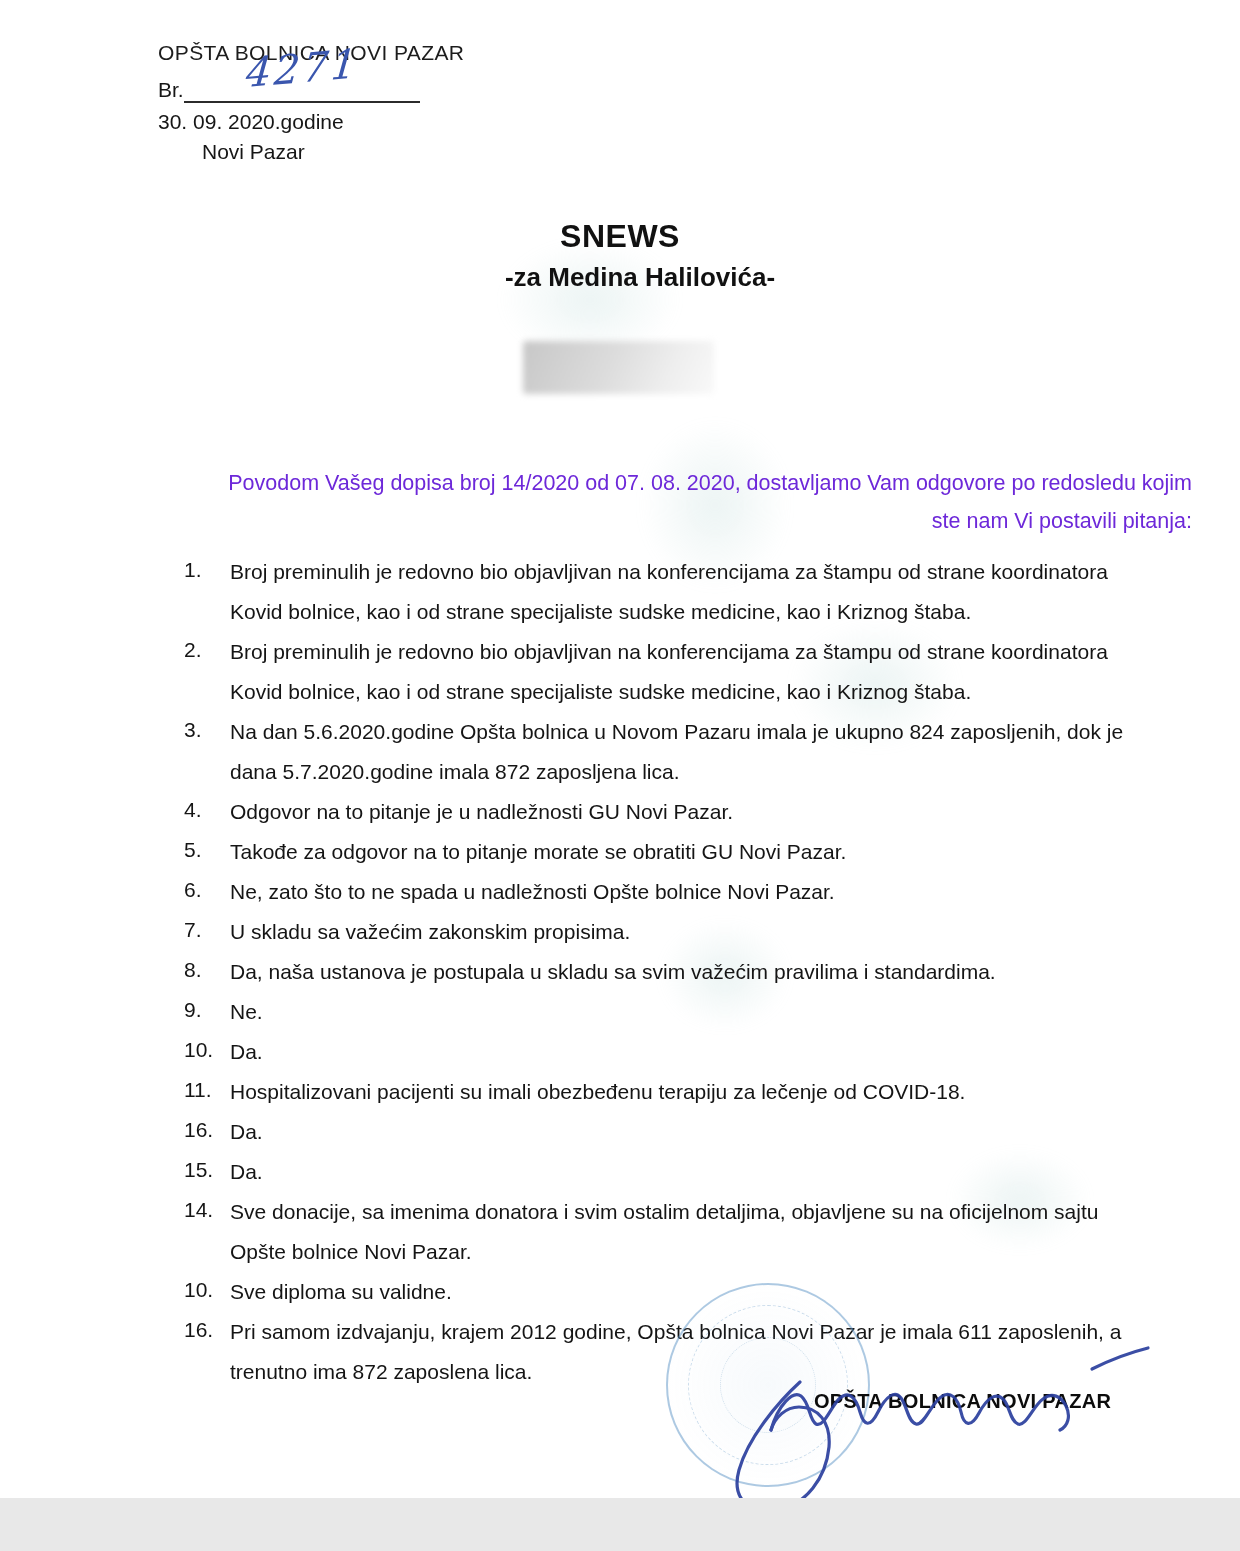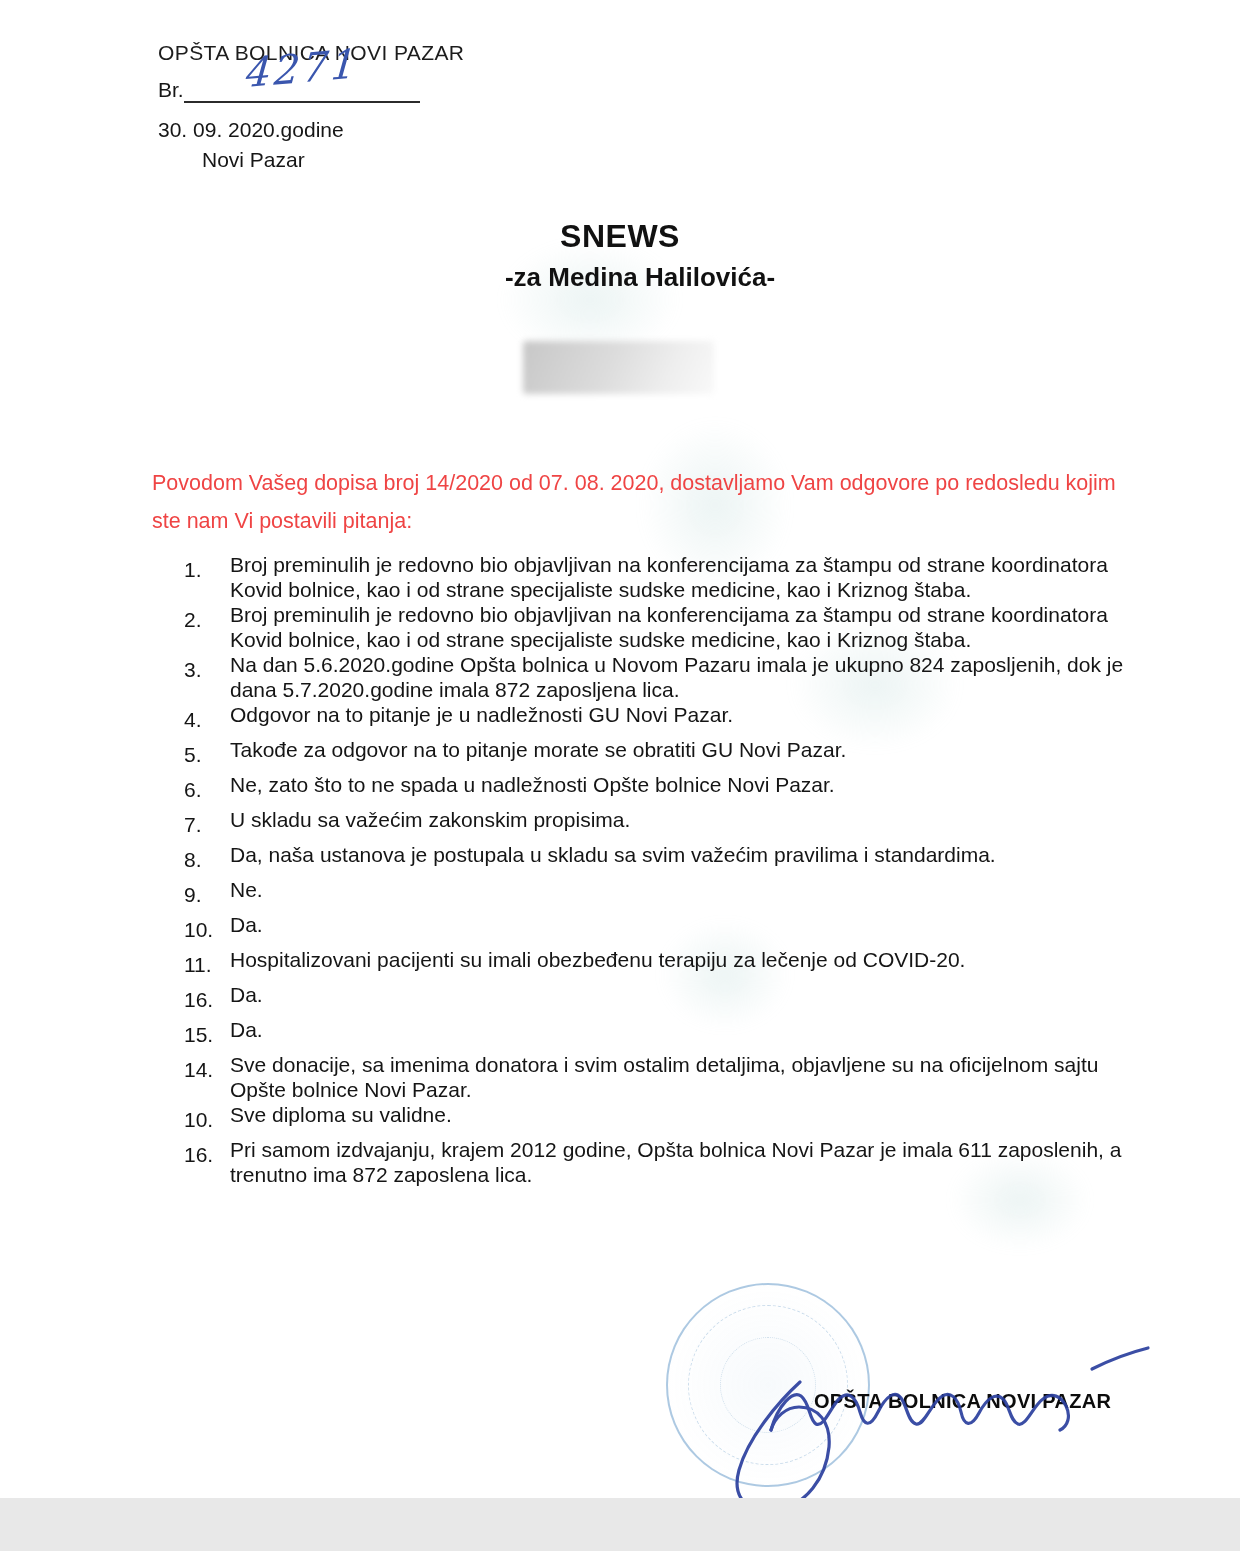--- a/index.html
+++ b/index.html
@@ -24,41 +24,41 @@
   .br-row{position:relative;margin-top:9px;height:34px;}
   .br-label{display:inline-block;vertical-align:bottom;}
   .br-line{display:inline-block;width:236px;border-bottom:2px solid #2b2b2b;height:26px;vertical-align:bottom;}
   .br-value{
     position:absolute;left:88px;top:-20px;
     font-family:"DejaVu Serif", serif;font-style:italic;
     font-size:40px;letter-spacing:3px;
     color:#3a56ae;
     transform:rotate(-5deg) skewX(-10deg);
   }
-  .date-line{margin-top:8px;}
+  .date-line{}
   .place-line{margin-top:4px;padding-left:44px;}
   
   .title-block{position:absolute;left:0;top:218px;width:1240px;text-align:center;font-weight:bold;color:#111;}
   .title-line1{font-size:32px;letter-spacing:.5px;}
   .title-line2{font-size:26px;margin-top:7px;margin-left:40px;}
   .title-line3{font-size:26px;margin-top:52px;}
   .redacted{
     position:absolute;left:523px;top:341px;width:191px;height:53px;
     background:linear-gradient(115deg,#c7c7c7 0%,#dcdcdc 45%,#eeeeee 75%,#f9f9f9 100%);
     filter:blur(3px);border-radius:3px;
   }
   
   .intro{
     position:absolute;left:152px;top:464px;width:1040px;
-    font-size:21.5px;line-height:38px;white-space:pre;color:#ef4444;
+    font-size:21.5px;line-height:38px;white-space:pre;color:#6d28d9;text-align:right;
   }
   .answers{position:absolute;left:184px;top:552px;width:1010px;font-size:21px;color:#151515;}
   .answer-row{display:flex;align-items:flex-start;}
   .answer-num{flex:0 0 46px;line-height:35px;}
-  .answer-text{flex:1;line-height:25px;white-space:pre;}
+  .answer-text{flex:1;line-height:40px;white-space:pre;}
   
   .stamp{
     position:absolute;left:666px;top:1283px;width:200px;height:200px;border-radius:50%;
     border:2px solid rgba(92,148,198,.5);
     background:radial-gradient(circle, rgba(140,180,215,.07), rgba(140,180,215,0) 72%);
   }
   .stamp::before{
     content:"";position:absolute;inset:20px;border-radius:50%;
     border:1.6px dashed rgba(96,150,196,.32);
   }
@@ -152,21 +152,21 @@
       <span class="answer-text">Ne.</span>
     </div>
 
     <div class="answer-row">
       <span class="answer-num">10.</span>
       <span class="answer-text">Da.</span>
     </div>
 
     <div class="answer-row">
       <span class="answer-num">11.</span>
-      <span class="answer-text">Hospitalizovani pacijenti su imali obezbeđenu terapiju za lečenje od COVID-20.</span>
+      <span class="answer-text">Hospitalizovani pacijenti su imali obezbeđenu terapiju za lečenje od COVID-18.</span>
     </div>
 
     <div class="answer-row">
       <span class="answer-num">16.</span>
       <span class="answer-text">Da.</span>
     </div>
 
     <div class="answer-row">
       <span class="answer-num">15.</span>
       <span class="answer-text">Da.</span>

